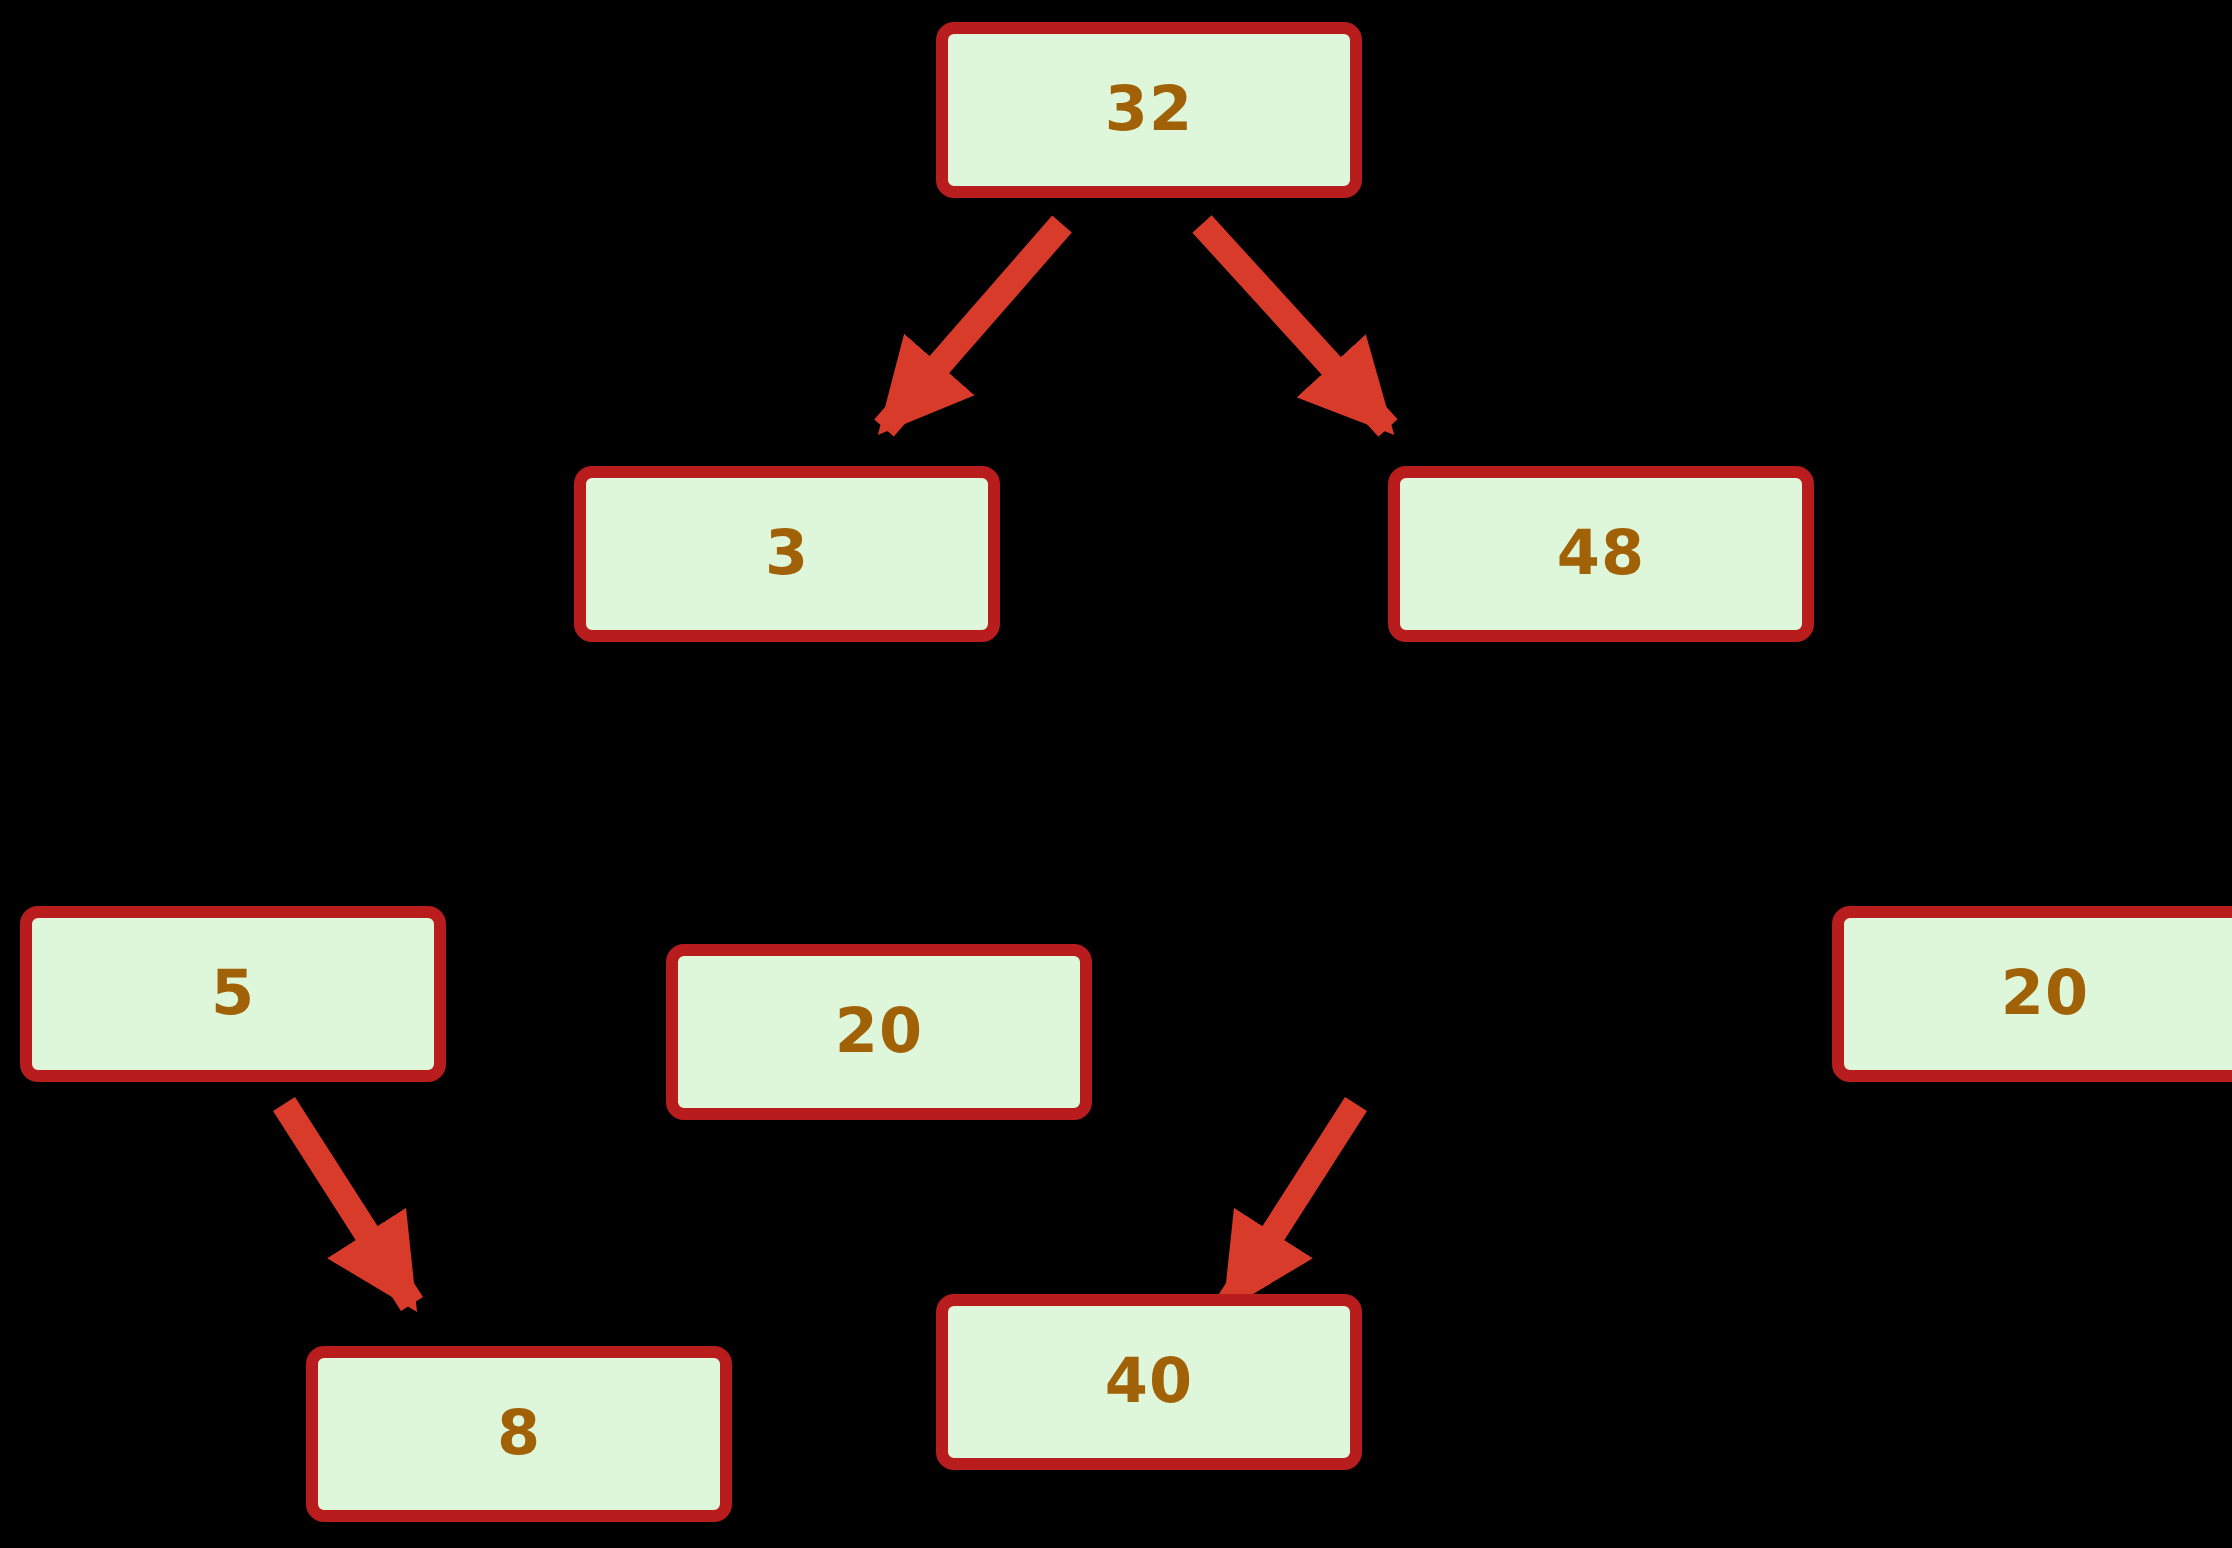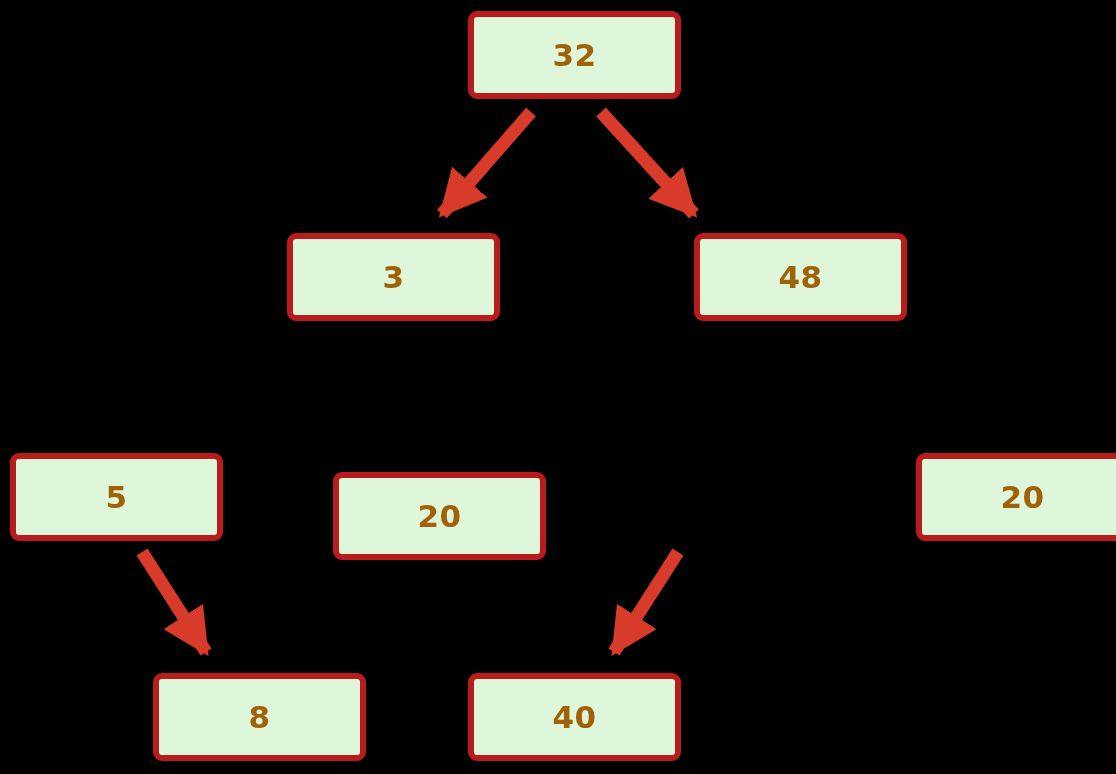--- a/index.html
+++ b/index.html
@@ -41,21 +41,21 @@
   }
   
   .n-root   { left: 468px; top: 11px;  }
   .n-16     { left: 287px; top: 233px; }
   .n-48     { left: 662px; top: 233px; margin-left: 32px; }
   .n-5      { left: 10px;  top: 453px; }
   .n-20     { left: 333px; top: 472px; }
   .n-42     { left: 623px; top: 453px; }
   .n-50     { left: 916px; top: 453px; }
   .n-8      { left: 153px; top: 673px; }
-  .n-40     { left: 468px; top: 673px; }
+  .n-40     { left: 468px; top: 647px; }
 </style>
 </head>
 <body>
 
 <div id="canvas">
 
   <svg id="arrow-layer" viewBox="0 0 1116 774" xmlns="http://www.w3.org/2000/svg">
     <defs>
       <marker id="arrowhead" viewBox="0 0 10 10" refX="9" refY="5" markerWidth="3.6" markerHeight="3.6" orient="auto" markerUnits="strokeWidth">
         <path d="M 0 0 L 10 5 L 0 10 z" fill="#d93b2a"></path>

